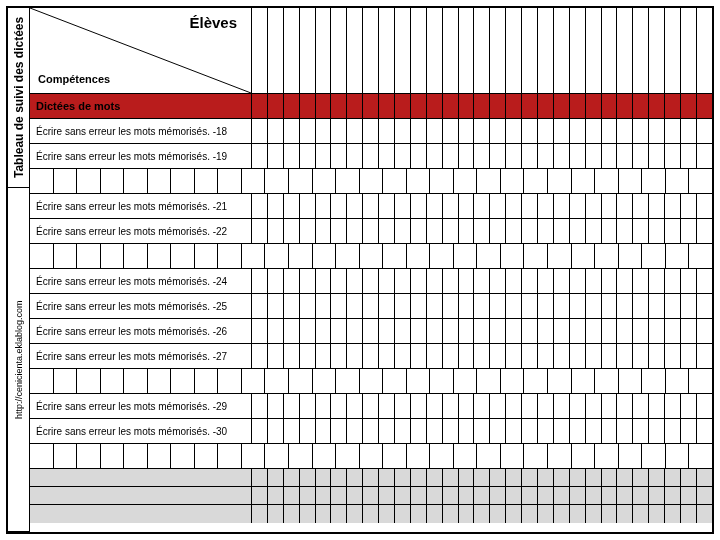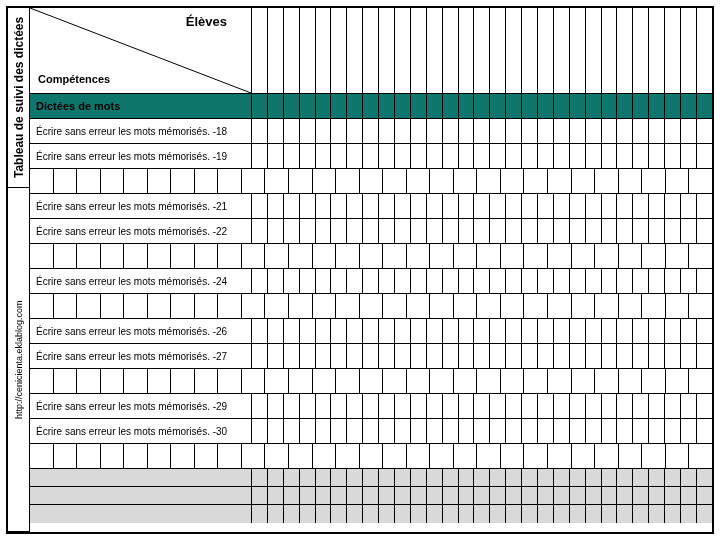--- a/index.html
+++ b/index.html
@@ -42,21 +42,21 @@
     flex: 1;
     display: flex;
     flex-direction: column;
   }
   .row {
     display: flex;
     border-bottom: 1px solid #000;
     min-height: 25px;
   }
   .header-row { height: 86px; }
-  .section-row { background: #0f766e; height: 22px; }
+  .section-row { background: #b91c1c; height: 22px; }
   .empty-row { background: #d9d9d9; min-height:18px;}
   .labelcell {
     width: 222px;
     flex: 0 0 222px;
     border-right: 1.5px solid #000;
     padding: 4px 6px;
     display: flex;
     align-items: center;
     font-size: 10px;
     position: relative;
@@ -65,23 +65,23 @@
     padding: 0;
   }
   .header-diag {
     position: absolute;
     inset: 0;
   }
   .header-diag svg { width:100%; height:100%; display:block;}
   .header-eleves {
     position: absolute;
     top: 6px;
-    right: 24px;
+    right: 14px;
     font-weight: bold;
-    font-size: 13px;
+    font-size: 15px;
   }
   .header-comp {
     position: absolute;
     bottom: 8px;
     left: 8px;
     font-weight: bold;
     font-size: 11px;
   }
   .section-row .labelcell { font-weight: bold; font-size:11px;}
   .gridcells {
@@ -413,20 +413,21 @@
           <div></div>
           <div></div>
           <div></div>
           <div></div>
           <div></div>
           <div></div>
           <div></div>
         </div>
       </div>
       <div class="row">
+        <div class="labelcell">Écrire sans erreur les mots mémorisés. -25</div>
         <div class="gridcells">
           <div></div>
           <div></div>
           <div></div>
           <div></div>
           <div></div>
           <div></div>
           <div></div>
           <div></div>
           <div></div>

